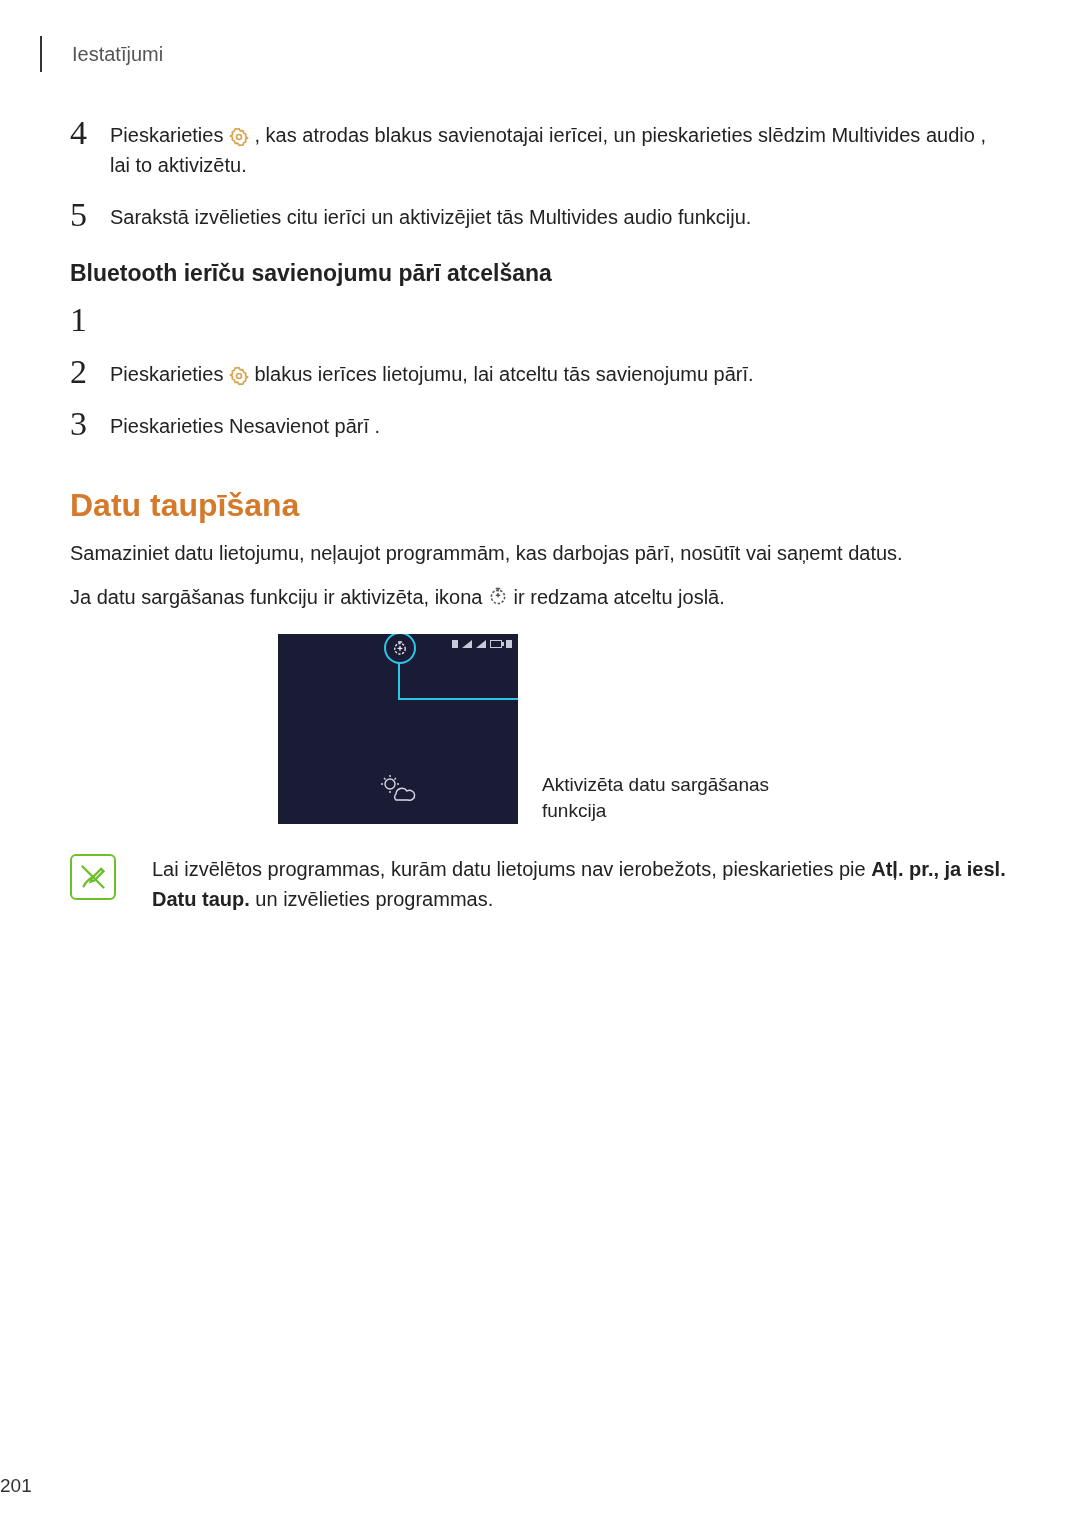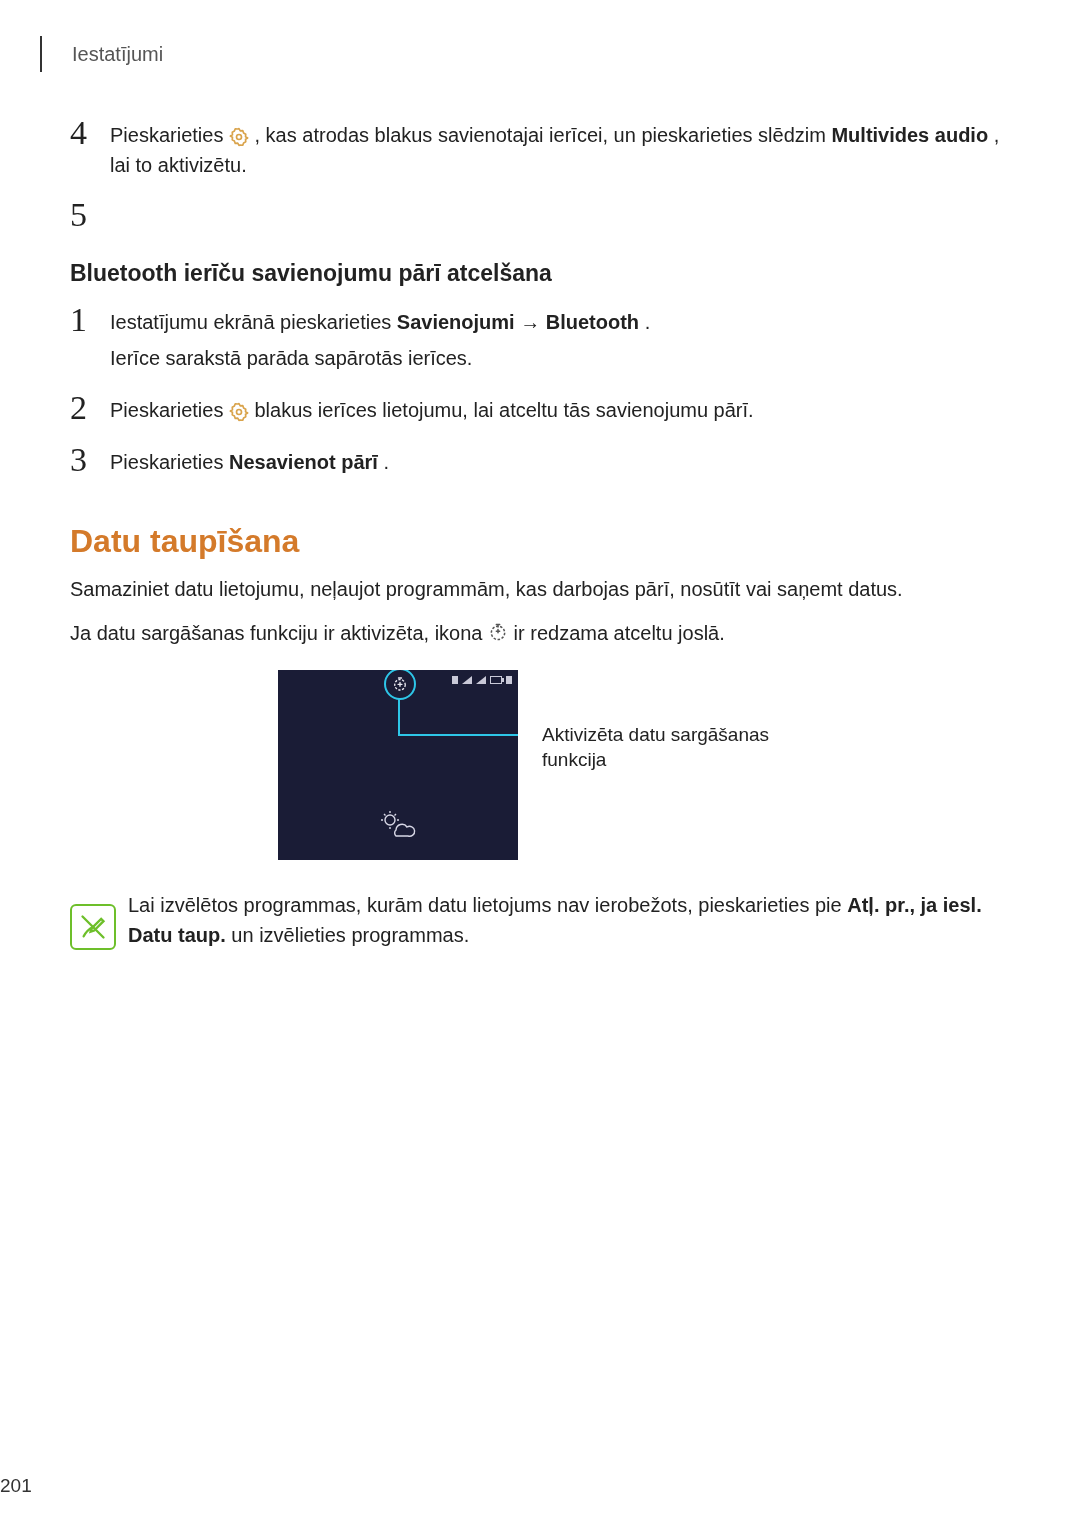--- a/index.html
+++ b/index.html
@@ -48,21 +48,21 @@
     color: #222;
     line-height: 1;
     margin-top: -4px;
     font-family: Georgia, 'Times New Roman', serif;
   }
   .step-body {
     font-size: 20px;
     line-height: 1.5;
     padding-left: 6px;
   }
-  .step-body .bold { font-weight: bold; }
+  .step-body .bold { font-weight: normal; }
   .gear-icon {
     display: inline-block;
     vertical-align: middle;
   }
   .gear-icon svg { display: block; }
   .subheading {
     font-size: 23px;
     font-weight: bold;
     color: #222;
     margin: 10px 0 20px 0;
@@ -78,21 +78,21 @@
     line-height: 1.5;
     margin: 0 0 14px 0;
   }
   .para .bold { font-weight: bold; }
   .savings-icon {
     display: inline-block;
     vertical-align: middle;
   }
   .figure-row {
     display: flex;
-    align-items: flex-start;
+    align-items: flex-end;
     justify-content: center;
     gap: 24px;
     margin: 20px 0 30px 0;
   }
   .phone-screen {
     width: 240px;
     height: 190px;
     background: #1a1c36;
     position: relative;
     overflow: hidden;
@@ -167,22 +167,22 @@
   }
   .callout-text {
     font-size: 19px;
     line-height: 1.35;
     color: #222;
     max-width: 260px;
     margin-top: 52px;
   }
   .note-box {
     display: flex;
-    align-items: flex-end;
-    gap: 12px;
+    align-items: flex-start;
+    gap: 36px;
     margin-top: 8px;
   }
   .note-icon {
     flex-shrink: 0;
     width: 42px; height: 42px;
     border: 2px solid #6dbf2a;
     border-radius: 6px;
     display: flex;
     align-items: center;
     justify-content: center;
@@ -227,36 +227,33 @@
           </svg>
         </span>
         <span>, kas atrodas blakus savienotajai ierīcei, un pieskarieties slēdzim </span>
         <span class="bold">Multivides audio</span>
         <span>, lai to aktivizētu.</span>
       </div>
     </div>
 
     <div class="step-item">
       <div class="step-num">5</div>
+      <div class="step-body">
+        <span>Sarakstā izvēlieties citu ierīci un aktivizējiet tās </span>
+        <span class="bold">Multivides audio</span>
+        <span> funkciju.</span>
+      </div>
     </div>
   </div>
 
   <div class="subheading">Bluetooth ierīču savienojumu pārī atcelšana</div>
 
   <div class="step-list">
     <div class="step-item">
       <div class="step-num">1</div>
-      <div class="step-body">
-        <span>Iestatījumu ekrānā pieskarieties </span>
-        <span class="bold">Savienojumi</span>
-        <span class="arrow"> → </span>
-        <span class="bold">Bluetooth</span>
-        <span>.</span>
-        <span class="step-sub">Ierīce sarakstā parāda sapārotās ierīces.</span>
-      </div>
     </div>
 
     <div class="step-item">
       <div class="step-num">2</div>
       <div class="step-body">
         <span>Pieskarieties </span>
         <span class="gear-icon">
           <svg width="20" height="20" viewBox="0 0 24 24" fill="none" stroke="#d9a34b" stroke-width="2">
             <circle cx="12" cy="12" r="3"></circle>
             <path d="M12 2l1.5 2.6 3-.3 1 2.8 2.6 1.5-.3 3 2.6 1.5-2.6 1.5.3 3-2.6 1.5-1 2.8-3-.3L12 22l-1.5-2.6-3 .3-1-2.8L3.9 15.4l.3-3L1.6 10.9l2.6-1.5-.3-3L6.5 4.9l1-2.8 3 .3z" stroke-linejoin="round"></path>

